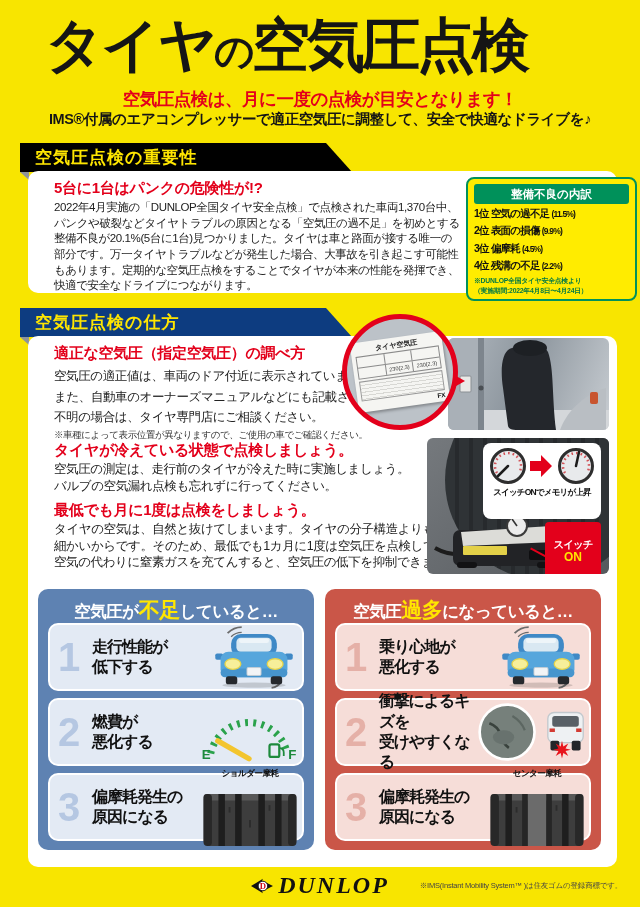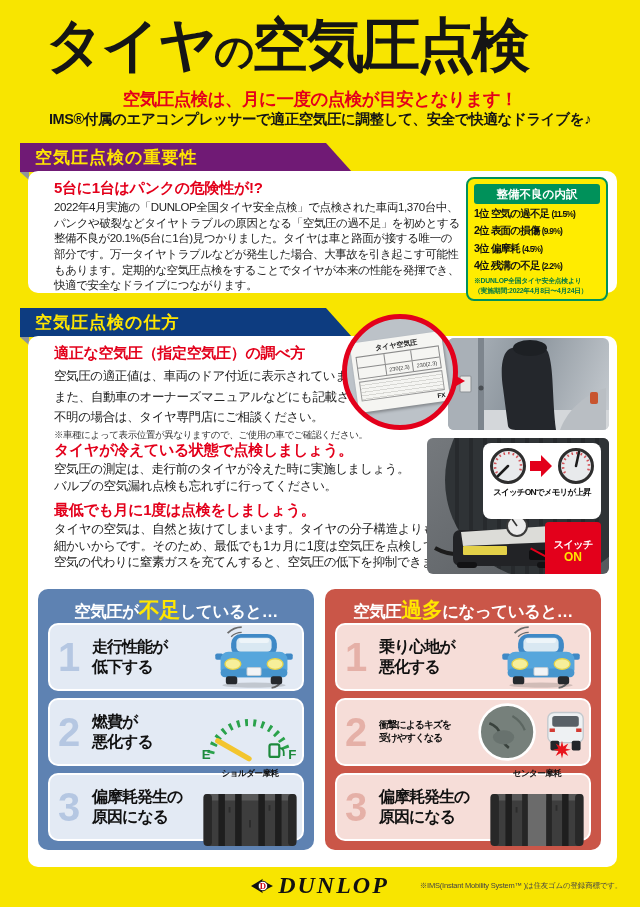--- a/index.html
+++ b/index.html
@@ -15,34 +15,34 @@
   .subtitle{top:87px;left:0;width:640px;text-align:center;color:#e3001b;
             font-size:17.5px;font-weight:900;letter-spacing:-0.5px;}
   .lead{top:110px;left:0;width:640px;text-align:center;color:#151515;
         font-size:14.5px;font-weight:800;letter-spacing:-0.4px;}
 
   
   .banner{left:20px;width:332px;height:29px;display:flex;align-items:center;
           padding-left:15px;box-sizing:border-box;
           clip-path:polygon(0 0,calc(100% - 26px) 0,100% 100%,0 100%);
           font-size:17px;font-weight:900;color:#ffe600;letter-spacing:1px;}
-  .banner.red{background:#701a75;top:143px;}
+  .banner.red{background:#000000;top:143px;}
   .banner.blue{background:#0d3c80;top:308px;}
   .fold{width:9px;height:8px;background:#8f9499;clip-path:polygon(0 0,100% 0,100% 100%);}
   #fold1{left:20px;top:172px;}
   #fold2{left:20px;top:337px;}
   .panel{background:#ffffff;border-radius:10px;left:28px;width:589px;}
   #panel1{top:171px;height:122px;}
   #panel2{top:336px;height:531px;}
 
   .h-red{color:#e3001b;font-weight:900;font-size:15px;letter-spacing:-0.3px;}
   .body-text{color:#222;font-size:11.5px;line-height:1.36;letter-spacing:-0.4px;}
 
   
-  .stats{left:466px;top:177px;width:142px;background:#ffec00;border:2px solid #00915a;
+  .stats{left:466px;top:177px;width:171px;background:#ffec00;border:2px solid #00915a;
          border-radius:8px;padding:5px 6px 4px;box-sizing:border-box;}
   .stats-title{background:#00915a;color:#fff;font-size:11.5px;font-weight:900;
                text-align:center;border-radius:3px;padding:2.5px 0;}
   .stats-row{margin-top:3.2px;font-size:10.5px;font-weight:900;color:#111;letter-spacing:-0.8px;white-space:nowrap;}
   .stats-row .pct{font-size:8.5px;}
   .stats-note{margin-top:3px;font-size:6.8px;font-weight:700;color:#047a44;line-height:1.45;letter-spacing:-0.2px;}
 
   
   .ln{font-size:12.5px;color:#222;letter-spacing:-0.4px;}
   .lines-wide .ln{line-height:20.5px;}
@@ -97,21 +97,21 @@
   .cbox-title .em{color:#ffe600;font-size:21px;}
   .card{position:absolute;left:10px;width:256px;height:68px;border:2px solid #fff;
         border-radius:10px;box-sizing:border-box;display:flex;align-items:center;
         padding:0 4px 0 8px;background:#e3eaf4;}
   #highBox .card{background:#f6ddd8;}
   .c1{top:34px;}.c2{top:109px;}.c3{top:184px;}
   .num{font-size:40px;font-weight:700;color:#b5c7e2;width:28px;flex:none;line-height:1;}
   #highBox .num{color:#e5b0a7;}
   .txt{flex:1;margin-left:6px;font-size:16px;font-weight:900;color:#111;
        line-height:1.28;letter-spacing:-1px;}
-  .txt.tight{font-size:10px;letter-spacing:-1.2px;}
+  .txt.tight{font-size:16px;letter-spacing:-1.2px;}
   .icon-col{flex:none;display:flex;flex-direction:column;align-items:center;}
   .cap{font-size:8.5px;font-weight:800;color:#111;margin-bottom:14px;letter-spacing:-0.5px;}
 
   
   .flogo{left:0;top:872px;width:640px;display:flex;justify-content:center;
          align-items:center;gap:5px;}
   .flogo-text{font-family:"Liberation Serif",serif;font-style:italic;font-weight:900;
               font-size:24px;letter-spacing:2px;color:#111;}
   .fnote{right:18px;top:881px;font-size:7.5px;color:#444;letter-spacing:-0.2px;}
 </style>

